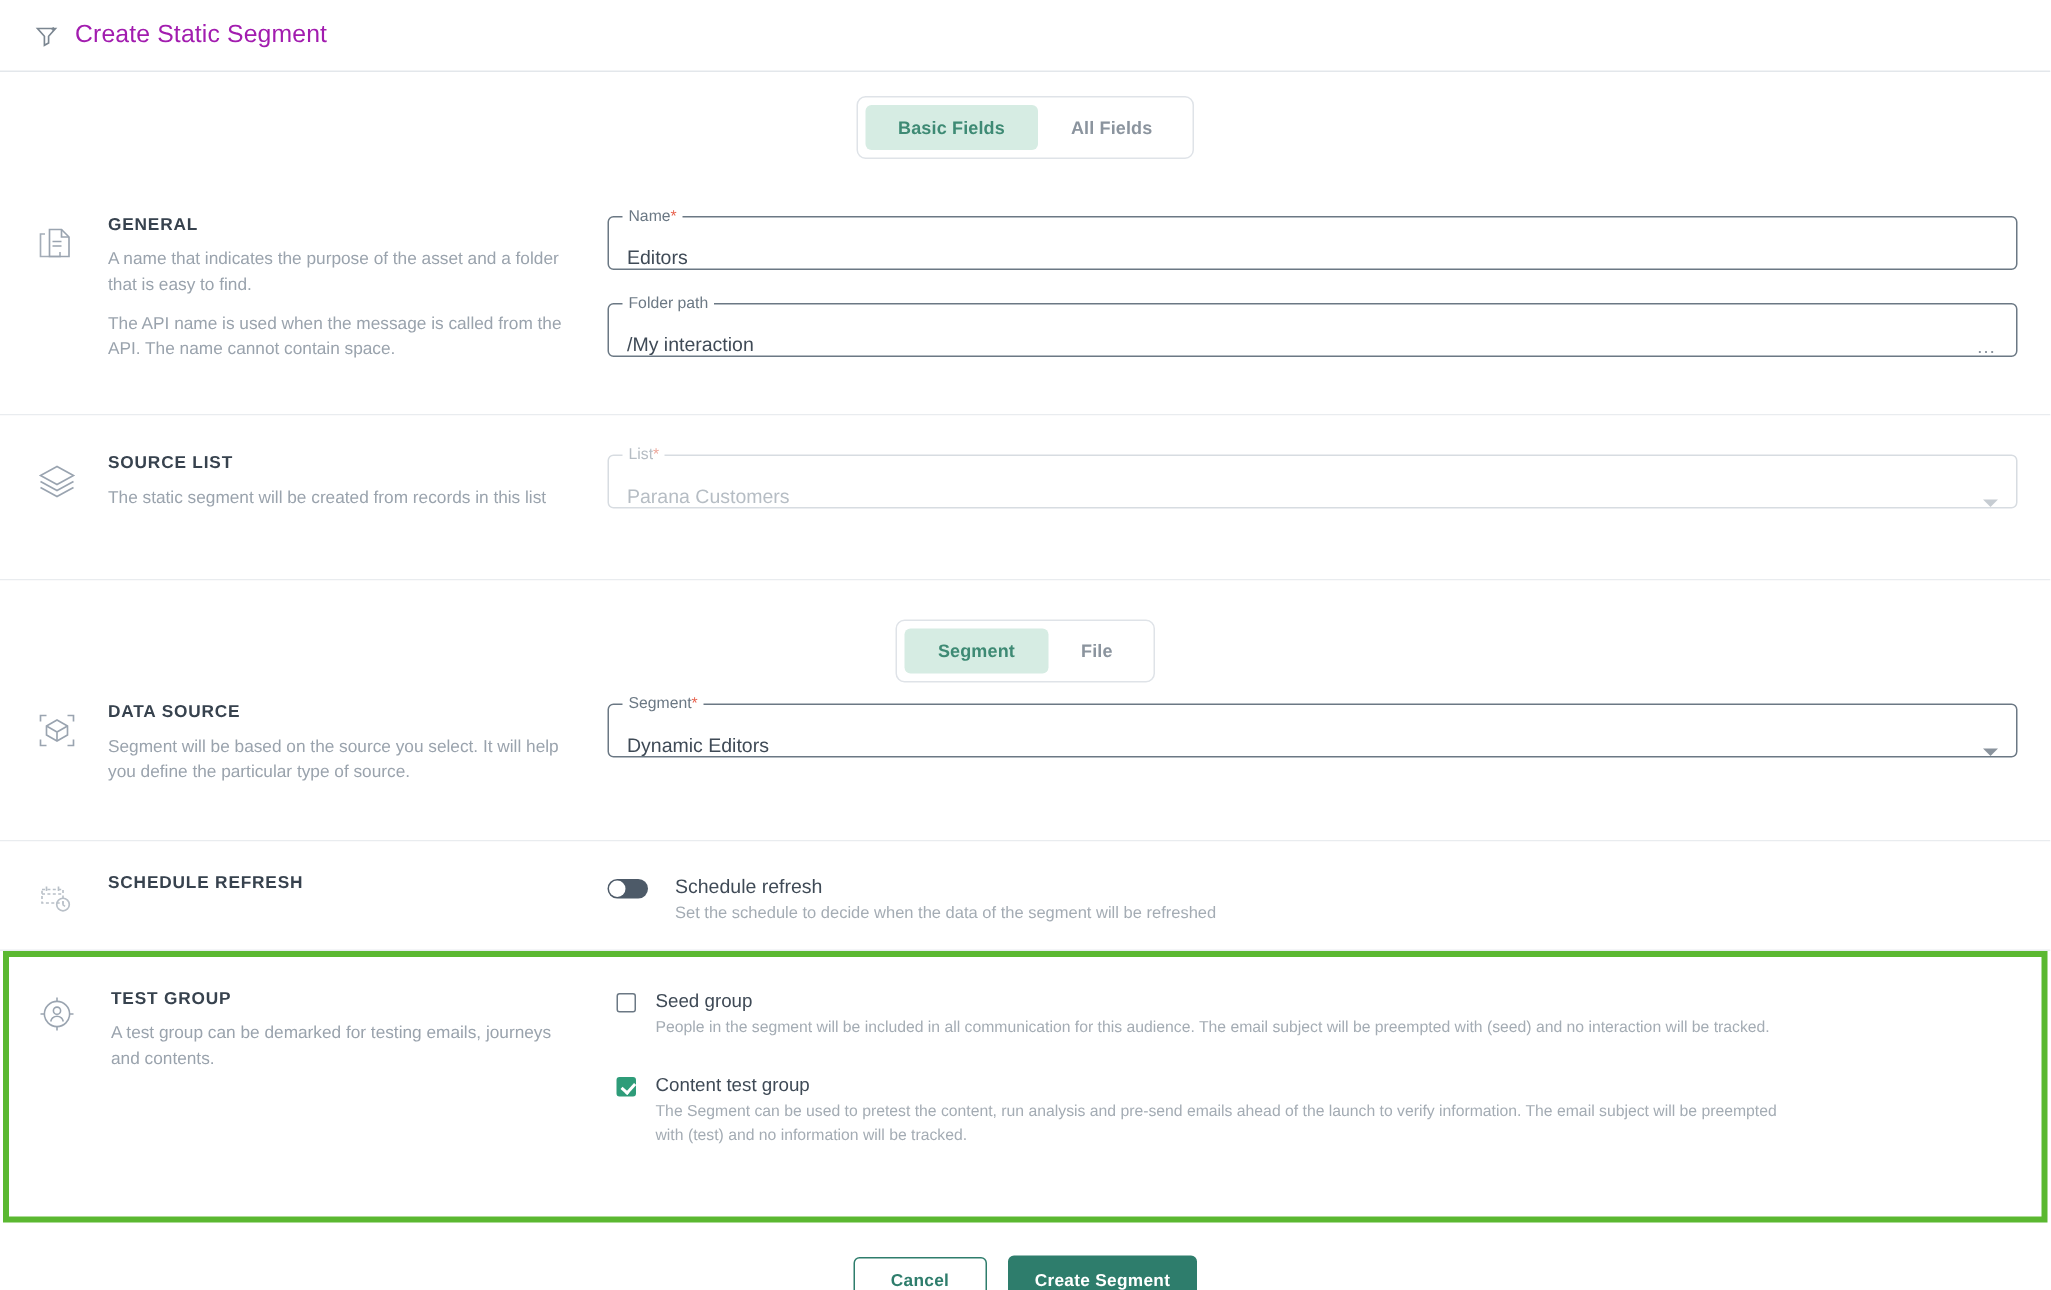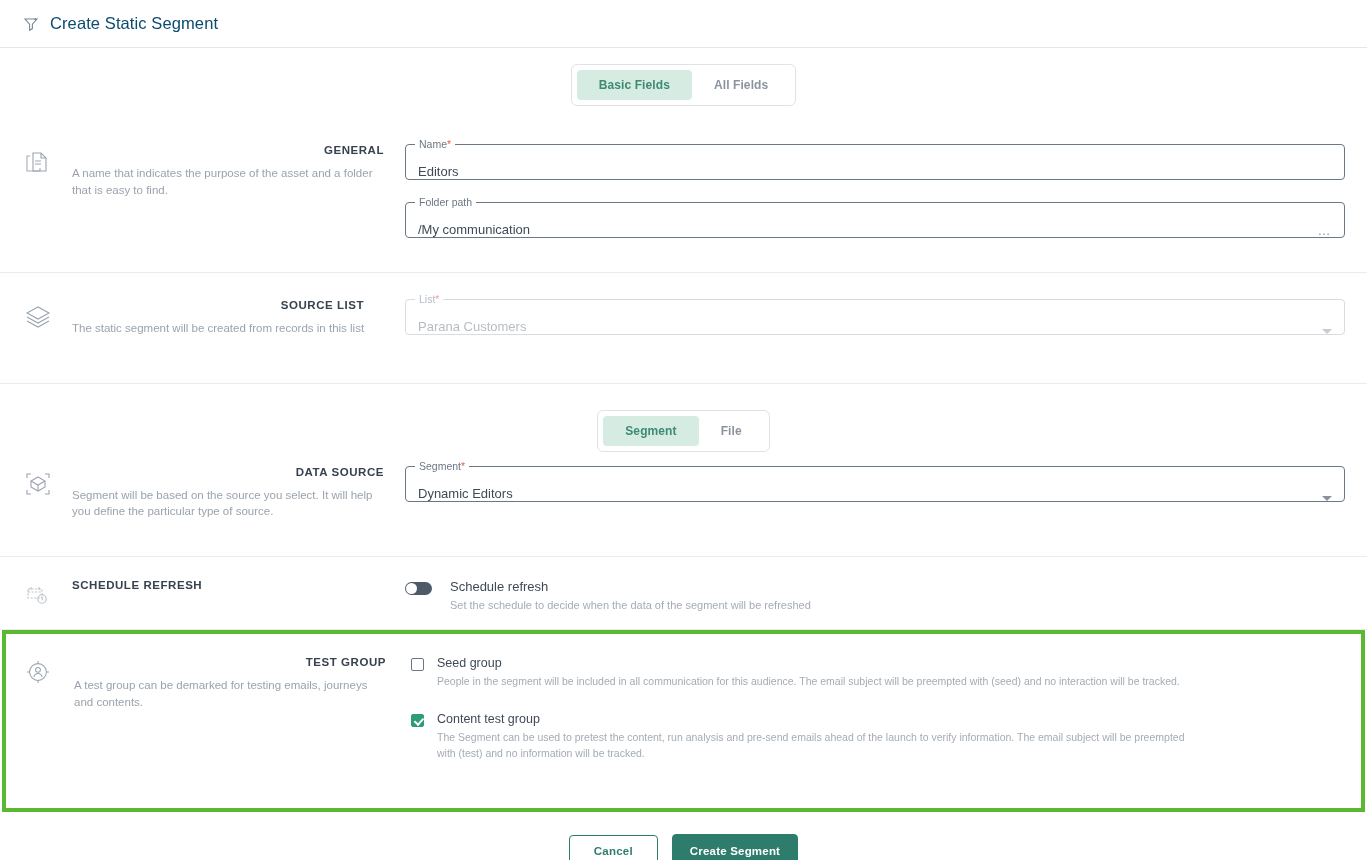--- a/index.html
+++ b/index.html
@@ -14,21 +14,21 @@
   
   .titlebar {
     height: 48px;
     display: flex; align-items: center;
     padding: 0 0 0 22px;
     border-bottom: 1px solid #e3e7eb;
     background: #fff;
   }
   .titlebar .ticon { width: 18px; height: 18px; margin-right: 10px; display:block; }
   .titlebar h1 {
-    font-size: 16.5px; font-weight: 400; color: #0c4a6e; letter-spacing: .1px;
+    font-size: 16.5px; font-weight: 400; color: #a21caf; letter-spacing: .1px;
   }
 
   
   .page { background: #fff; height: 812px; position: relative; }
 
   .section {
     position: relative;
     border-bottom: 1px solid #e9ecef;
     background: #fff;
     padding: 0;
@@ -38,21 +38,21 @@
     width: 405px; flex: 0 0 405px;
     display: flex; padding-left: 22px;
   }
   .sec-icon {
     width: 34px; flex: 0 0 34px; margin-right: 16px; padding-top: 2px;
     color: #9aa4b0;
   }
   .sec-icon svg { display: block; }
   .sec-title {
     font-size: 11.5px; font-weight: 700; letter-spacing: .55px;
-    color: #37424e; margin-bottom: 9px; text-transform: uppercase; text-align: right;
+    color: #37424e; margin-bottom: 9px; text-transform: uppercase;
   }
   .sec-desc {
     font-size: 11.5px; color: #9aa3ad; line-height: 1.45; max-width: 312px;
     margin-bottom: 10px;
   }
   .sec-desc:last-child { margin-bottom: 0; }
   .right-col { flex: 1; padding-right: 22px; }
 
   
   .pillwrap { display: flex; justify-content: center; padding-top: 16px; }
@@ -179,30 +179,31 @@
           <svg width="32" height="32" viewBox="0 0 32 32" fill="none" stroke="#9aa4b0" stroke-width="1.1">
             <path d="M11 7h8l5 5v13h-13z"></path>
             <path d="M19 7v5h5"></path>
             <path d="M8 10H5v15h13v-3" stroke-opacity=".9"></path>
             <path d="M13 15h6M13 18h6"></path>
           </svg>
         </span>
         <div>
           <div class="sec-title">GENERAL</div>
           <div class="sec-desc">A name that indicates the purpose of the asset and a folder that is easy to find.</div>
+          <div class="sec-desc">The API name is used when the message is called from the API. The name cannot contain space.</div>
         </div>
       </div>
       <div class="right-col">
         <div class="field">
           <span class="lab"><span>Name</span><span class="req">*</span></span>
           <span class="val">Editors</span>
         </div>
         <div class="field" style="margin-bottom:0;">
           <span class="lab">Folder path</span>
-          <span class="val">/My communication</span>
+          <span class="val">/My interaction</span>
           <span class="ellipsis">…</span>
         </div>
       </div>
     </div>
   </div>
 
   <div class="section">
     <div class="seg-inner" style="padding-top:26px;padding-bottom:46px;">
       <div class="left-col">
         <span class="sec-icon">

